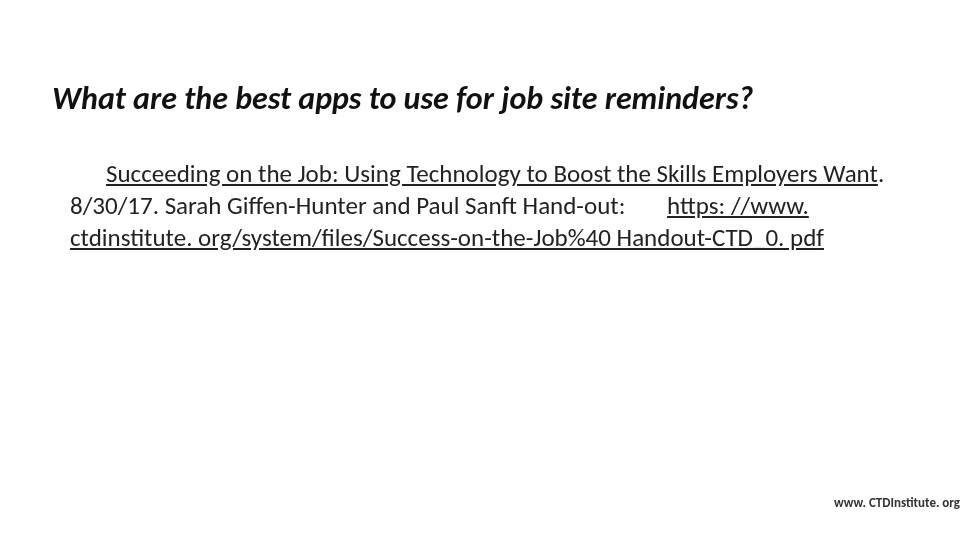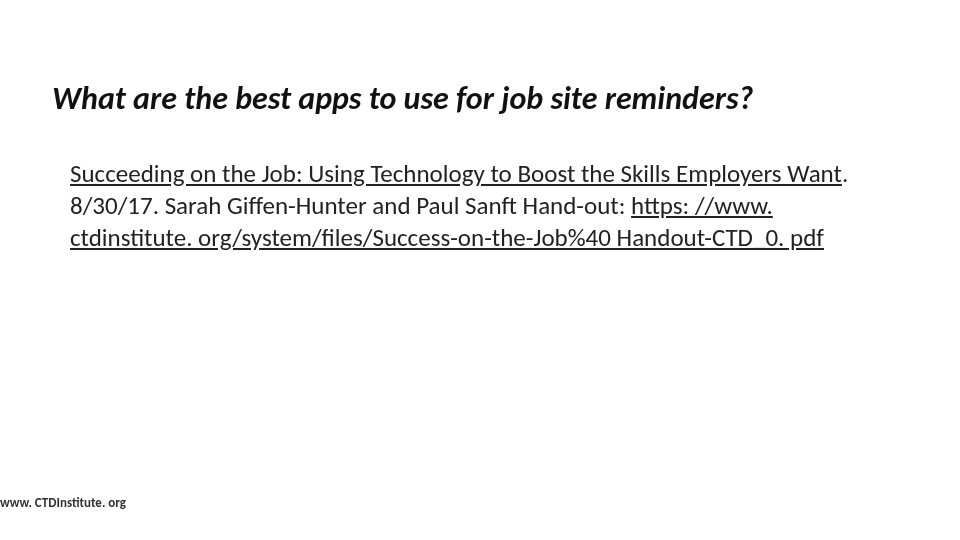--- a/index.html
+++ b/index.html
@@ -34,27 +34,27 @@
   .body {
     position: absolute;
     left: 70px;
     top: 158px;
     width: 825px;
     font-size: 25px;
     line-height: 1.28;
     color: #222;
   }
   .para2 { margin-top: 26px; }
-  .uline { text-decoration: underline; }
+  .uline { text-decoration: underline; margin-left: 36px; }
   .footer-url {
     position: absolute;
     bottom: 30px;
     left: 0;
     width: 960px;
-    text-align: left;
+    text-align: right;
     font-size: 13px;
     font-weight: 600;
     color: #333;
   }
   .logo {
     position: absolute;
     right: 26px;
     bottom: 14px;
     width: 92px;
     height: 58px;

